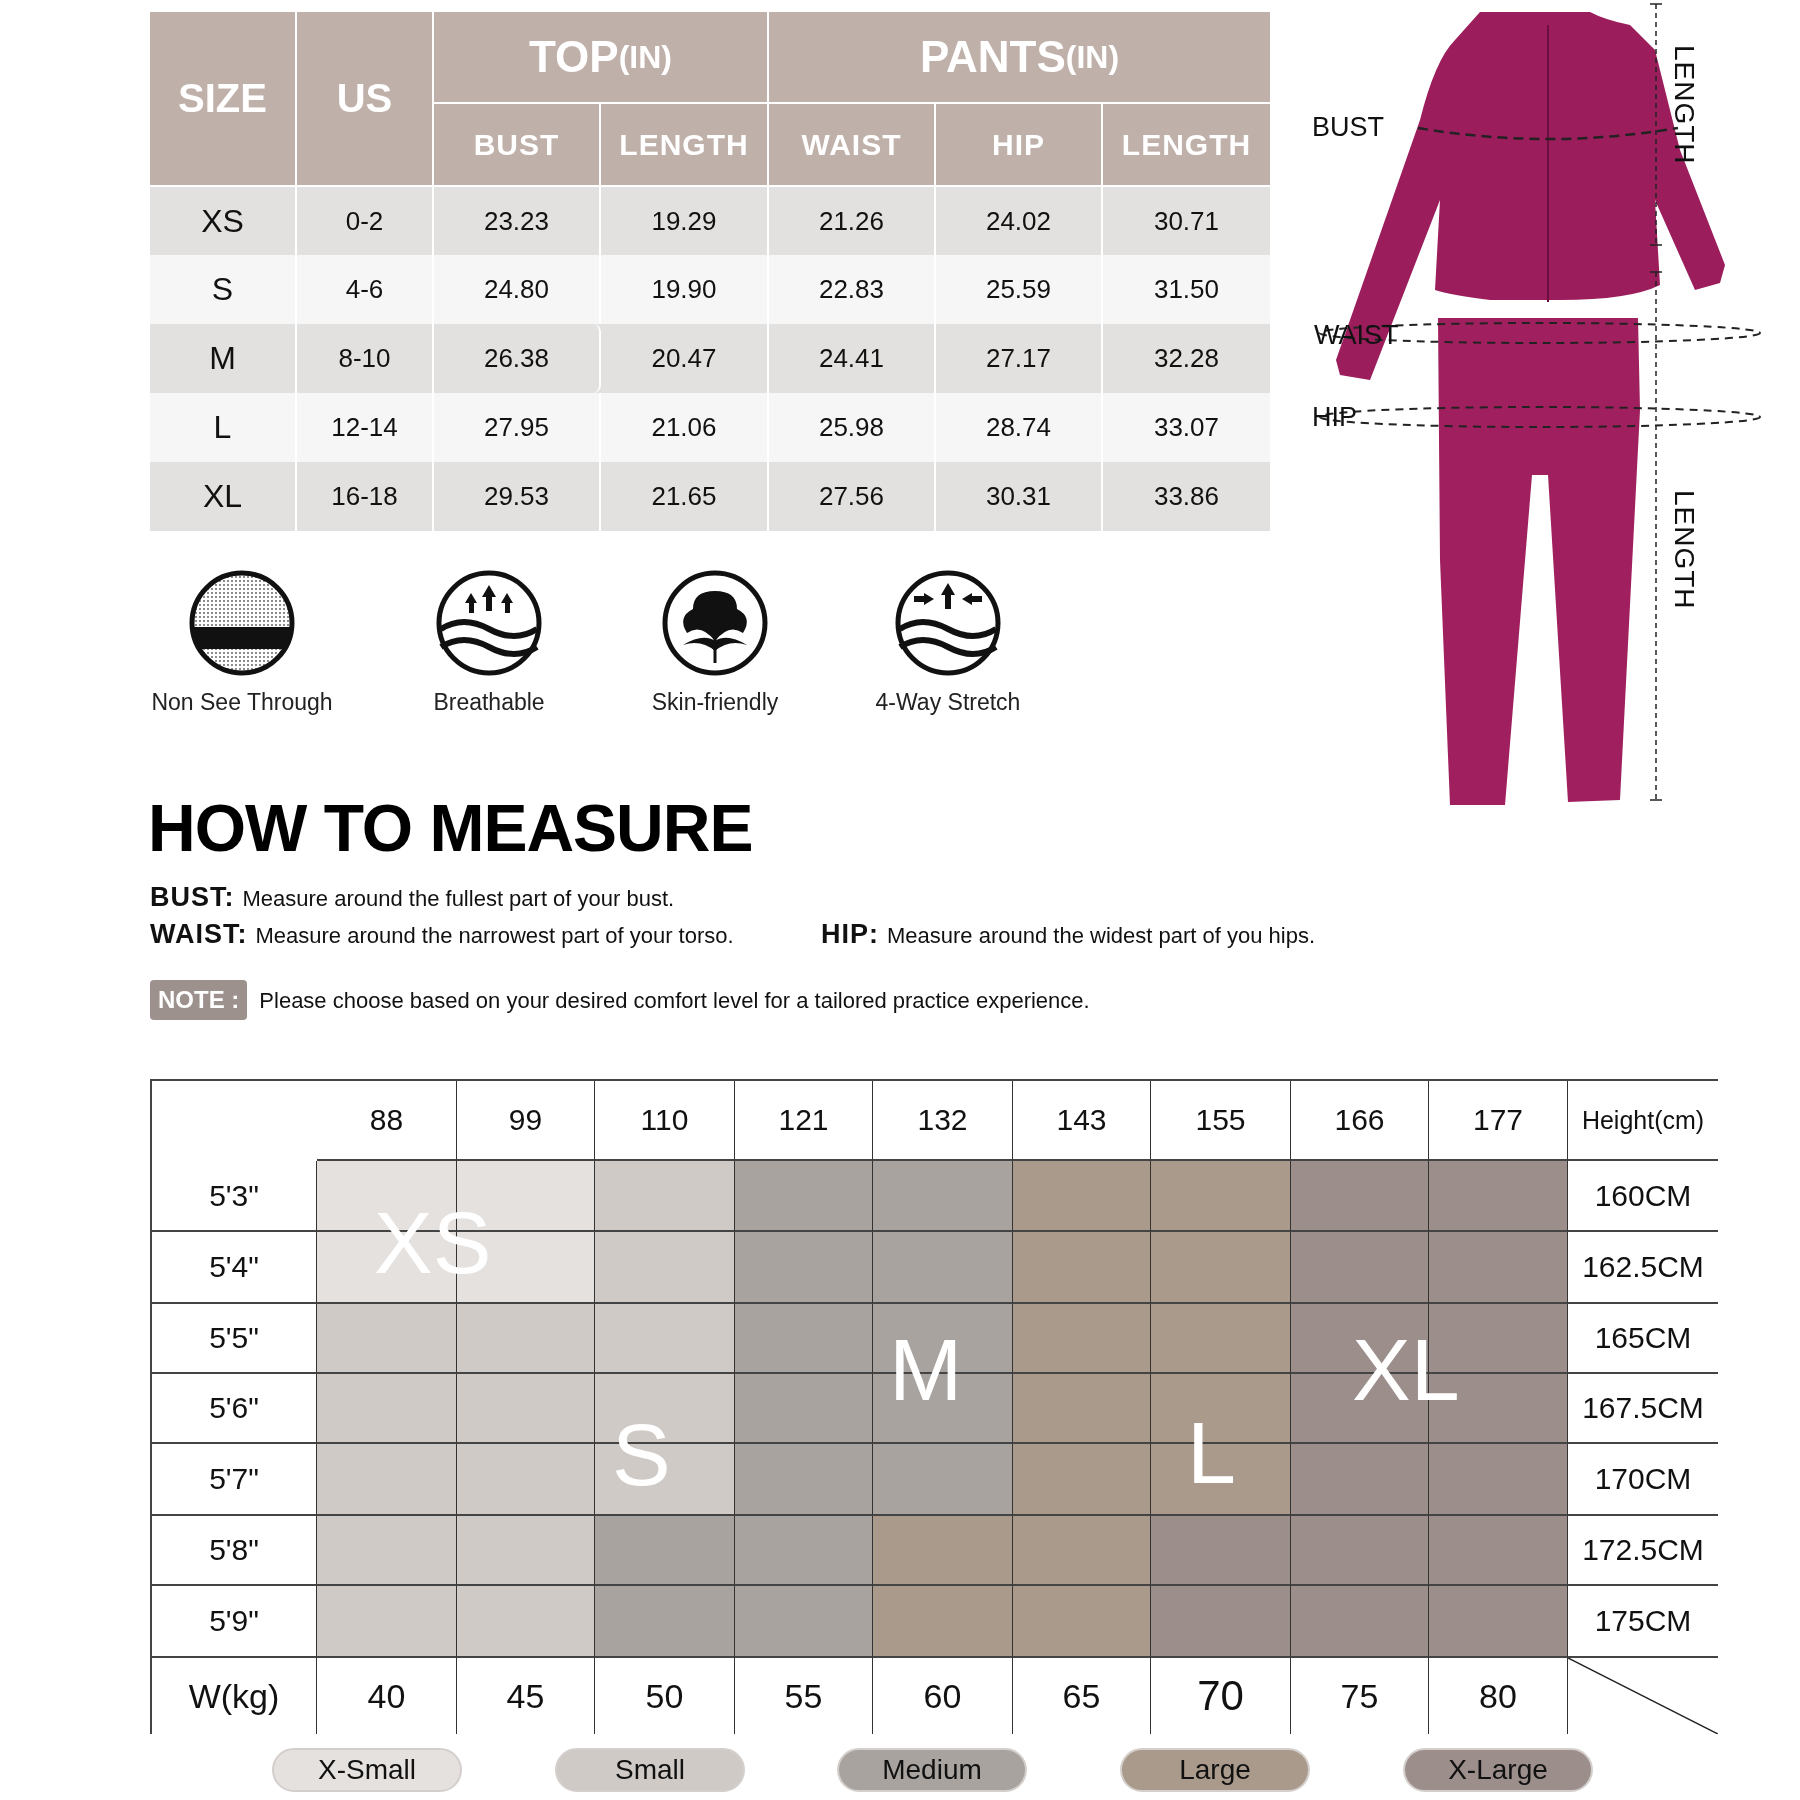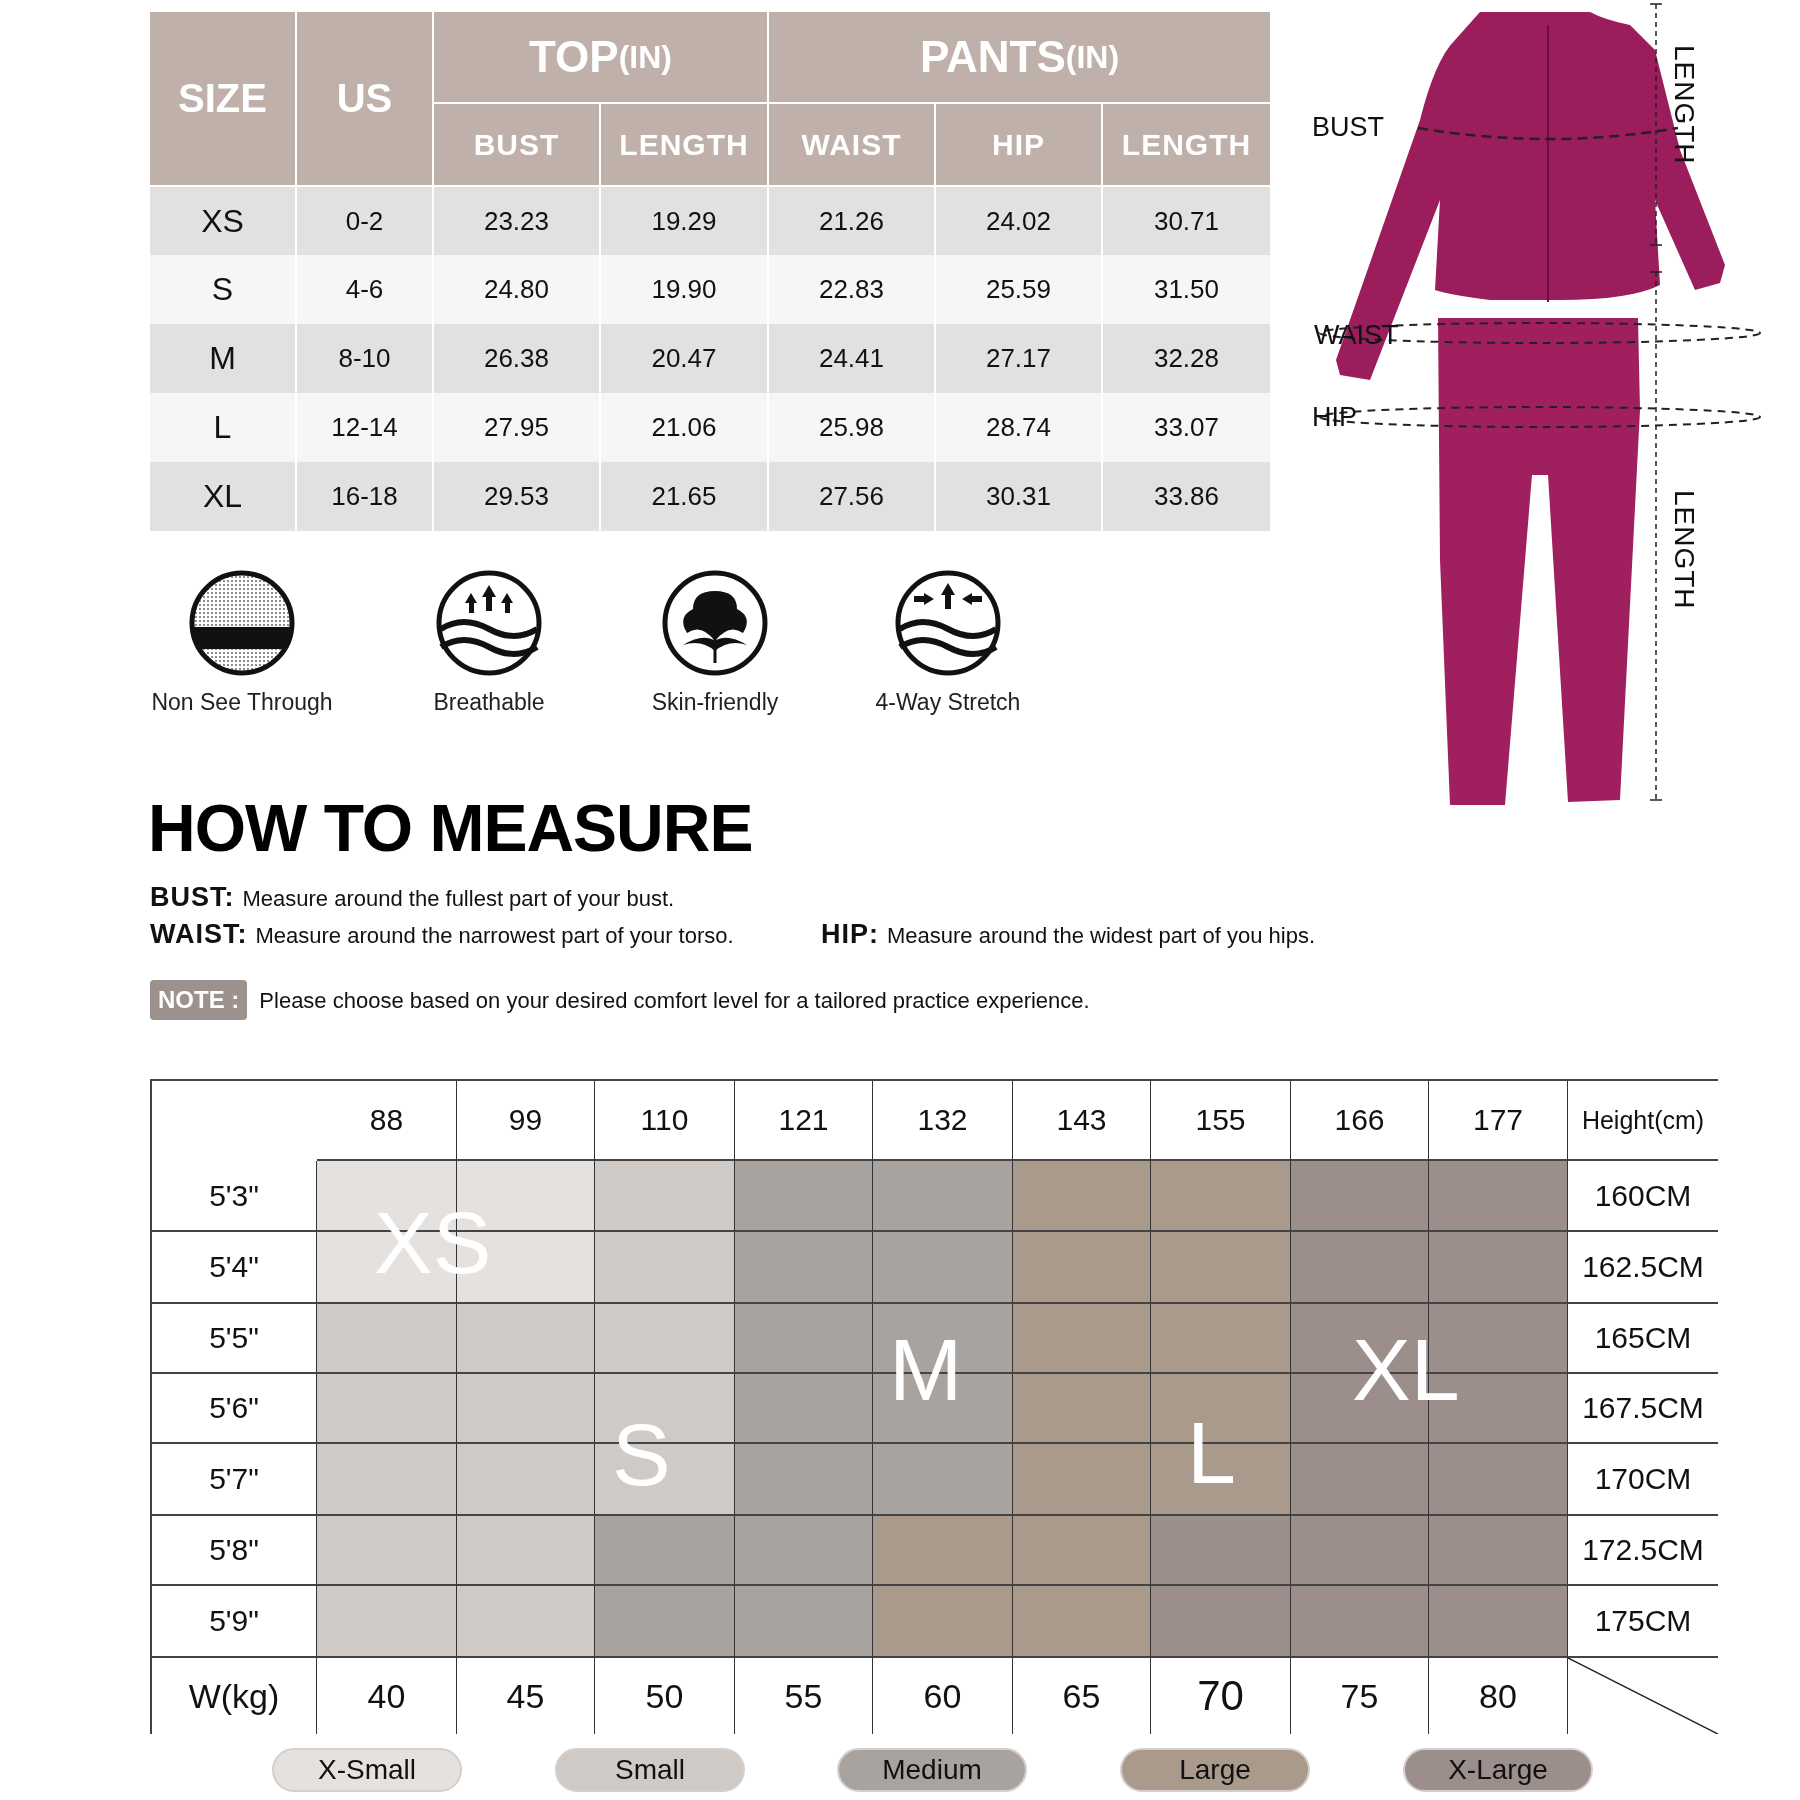--- a/index.html
+++ b/index.html
@@ -62,21 +62,21 @@
     <div class="td" style="left:147px;width:137px;height:69px;">4-6</div>
     <div class="td" style="left:284px;width:167px;height:69px;">24.80</div>
     <div class="td" style="left:451px;width:168px;height:69px;">19.90</div>
     <div class="td" style="left:619px;width:167px;height:69px;">22.83</div>
     <div class="td" style="left:786px;width:167px;height:69px;text-align:right;">25.59</div>
     <div class="td" style="left:953px;width:167px;height:69px;border-right:none;">31.50</div>
   </div>
   <div style="position:absolute;left:0;top:312px;width:1120px;height:69px;background:#e3e1df;">
     <div class="td size" style="left:0;width:147px;height:69px;">M</div>
     <div class="td" style="left:147px;width:137px;height:69px;">8-10</div>
-    <div class="td" style="left:284px;width:167px;height:69px;">26.38</div>
+    <div class="td" style="left:284px;width:167px;height:69px;border-radius:8px;">26.38</div>
     <div class="td" style="left:451px;width:168px;height:69px;">20.47</div>
     <div class="td" style="left:619px;width:167px;height:69px;">24.41</div>
     <div class="td" style="left:786px;width:167px;height:69px;">27.17</div>
     <div class="td" style="left:953px;width:167px;height:69px;border-right:none;">32.28</div>
   </div>
   <div style="position:absolute;left:0;top:381px;width:1120px;height:69px;background:#f6f6f6;">
     <div class="td size" style="left:0;width:147px;height:69px;">L</div>
     <div class="td" style="left:147px;width:137px;height:69px;">12-14</div>
     <div class="td" style="left:284px;width:167px;height:69px;">27.95</div>
     <div class="td" style="left:451px;width:168px;height:69px;">21.06</div>

